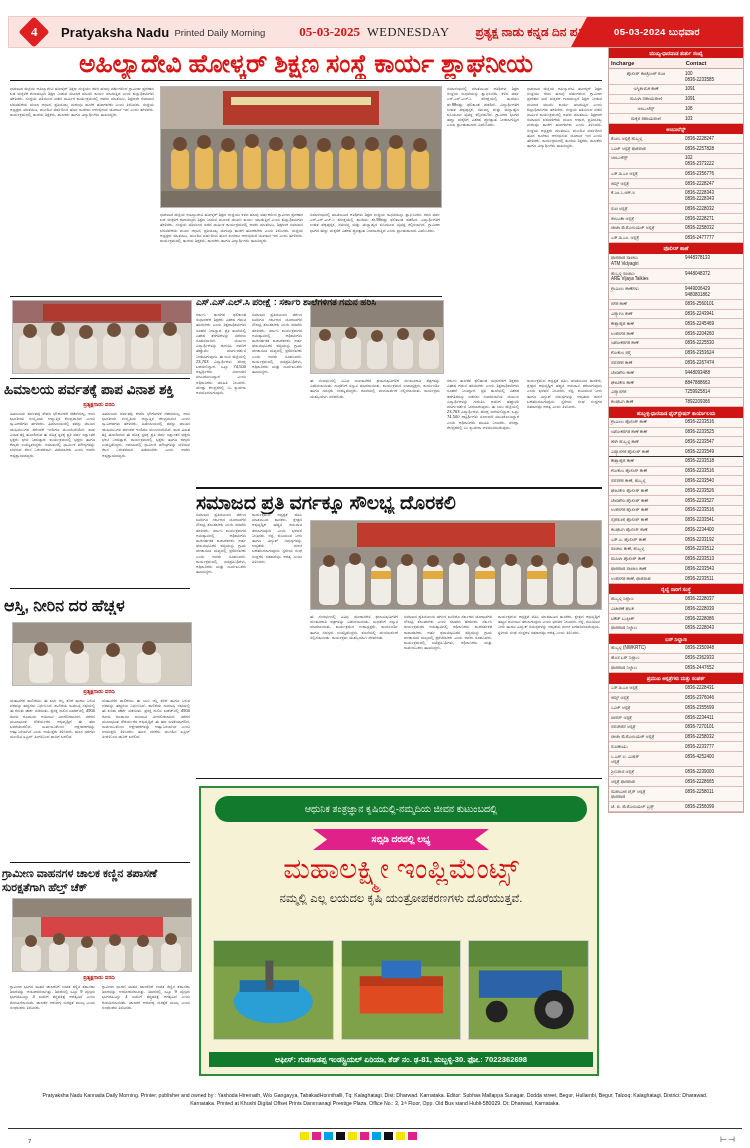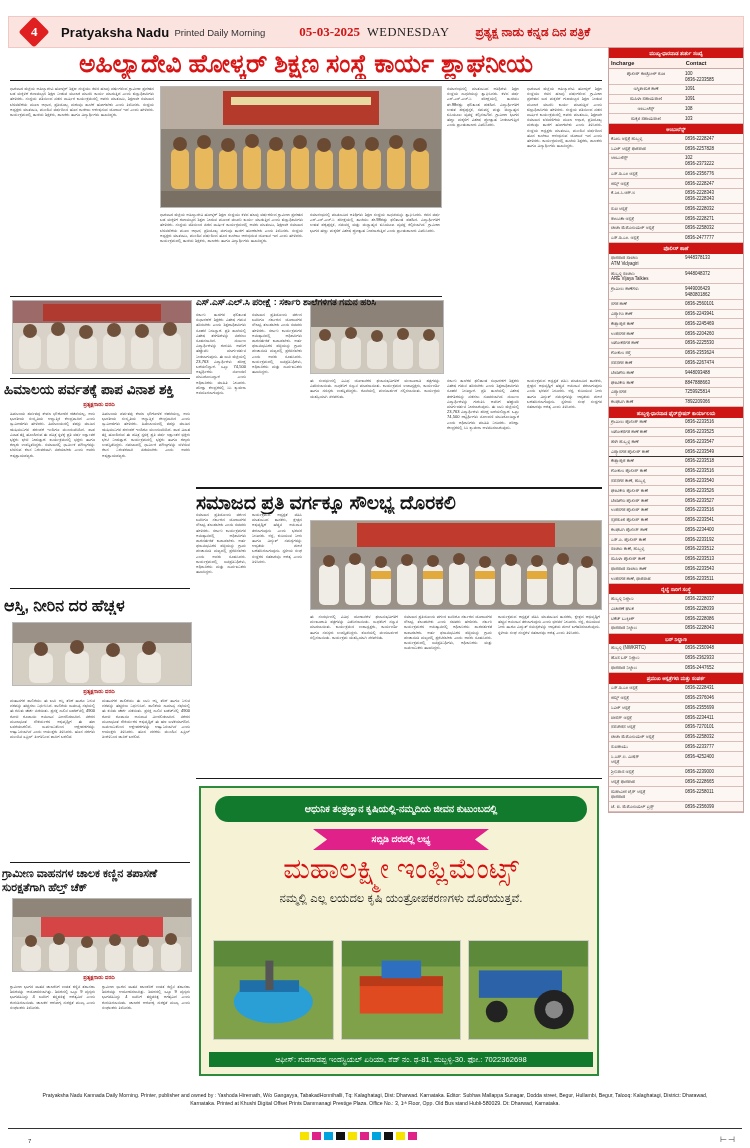--- a/index.html
+++ b/index.html
@@ -74,21 +74,21 @@
   .thickline{border-bottom:1.4px solid #333 !important;}
   
   .ad{
     position:absolute;left:199px;top:786px;width:400px;height:290px;
     background:#f6f2d6;border:2px solid #2e8b3c;box-sizing:border-box;
   }
   .ad-green-band{
     position:absolute;left:14px;top:8px;width:372px;height:26px;background:#127a2c;
     border-radius:13px;display:flex;align-items:center;justify-content:center;
   }
-  .ad-green-band span{color:#fff;font-size:9.5px;font-weight:bold;text-align:right;}
+  .ad-green-band span{color:#fff;font-size:9.5px;font-weight:normal;text-align:right;}
   .ad-ribbon{
     position:absolute;left:112px;top:41px;width:176px;height:21px;background:#e0218a;
     display:flex;align-items:center;justify-content:center;
     clip-path:polygon(0 0,100% 0,92% 50%,100% 100%,0 100%,8% 50%);
   }
   .ad-ribbon span{color:#fff;font-size:9px;font-weight:bold;}
   .ad-title{
     position:absolute;left:0;top:64px;width:400px;text-align:center;
     color:#d80d0d;font-size:28px;font-weight:normal;line-height:34px;
   }
@@ -99,21 +99,21 @@
   .ad-phone{
     position:absolute;left:0;top:123px;width:400px;text-align:center;
     color:#141414;font-size:18px;font-weight:bold;font-family:"Liberation Serif",serif;
   }
   .ad-imgs{position:absolute;left:12px;top:152px;width:376px;height:100px;display:flex;gap:7px;}
   .ad-imgs .im{flex:1;border:1px solid #cfcfcf;position:relative;overflow:hidden;background:#8fae5c;}
   .ad-foot{
     position:absolute;left:8px;bottom:7px;width:384px;height:15px;background:#127a2c;
     display:flex;align-items:center;justify-content:center;
   }
-  .ad-foot span{color:#fff;font-size:7.6px;font-weight:normal;}
+  .ad-foot span{color:#fff;font-size:7.6px;font-weight:bold;}
   
   .imprint{
     position:absolute;left:30px;top:1092px;width:690px;
     font-size:5.2px;line-height:7.6px;color:#1c1c1c;text-align:center;
   }
   .regmarks{position:absolute;left:0;bottom:6px;width:750px;height:10px;}
   .regmarks .blk{position:absolute;height:8px;width:9px;top:0;}
   .pagenum{position:absolute;left:28px;bottom:4px;font-size:6px;color:#333;}
   .cropbar{position:absolute;right:14px;bottom:4px;font-size:8px;color:#333;letter-spacing:1px;}
 </style>
@@ -124,20 +124,23 @@
 
   <div class="masthead">
     <div class="logo-diamond">
       <span>4</span>
     </div>
     <div class="mast-name">Pratyaksha Nadu</div>
     <div class="mast-sub">Printed Daily Morning</div>
     <div class="mast-date">05-03-2025</div>
     <div class="mast-day">WEDNESDAY</div>
     <div class="mast-kn">ಪ್ರತ್ಯಕ್ಷ ನಾಡು ಕನ್ನಡ ದಿನ ಪತ್ರಿಕೆ</div>
+    <div class="mast-redbox">
+      <div class="t">05-03-2024 ಬುಧವಾರ</div>
+    </div>
   </div>
 
   <div class="main-head">ಅಹಿಲ್ಯಾದೇವಿ ಹೋಳ್ಕರ್ ಶಿಕ್ಷಣ ಸಂಸ್ಥೆ ಕಾರ್ಯ ಶ್ಲಾಘನೀಯ</div>
   <div class="rule" style="left:10px;top:80px;width:592px;height:1px;"></div>
 
   <div class="photo" style="left:160px;top:86px;width:280px;height:120px;">
     <svg width="280" height="120" viewBox="0 0 280 120" preserveAspectRatio="none">
       <rect width="280" height="120" fill="#c9c3bb"></rect>
       <rect x="0" y="0" width="280" height="42" fill="#b8ada0"></rect>
       <rect x="62" y="4" width="156" height="34" fill="#b43a2c"></rect>

